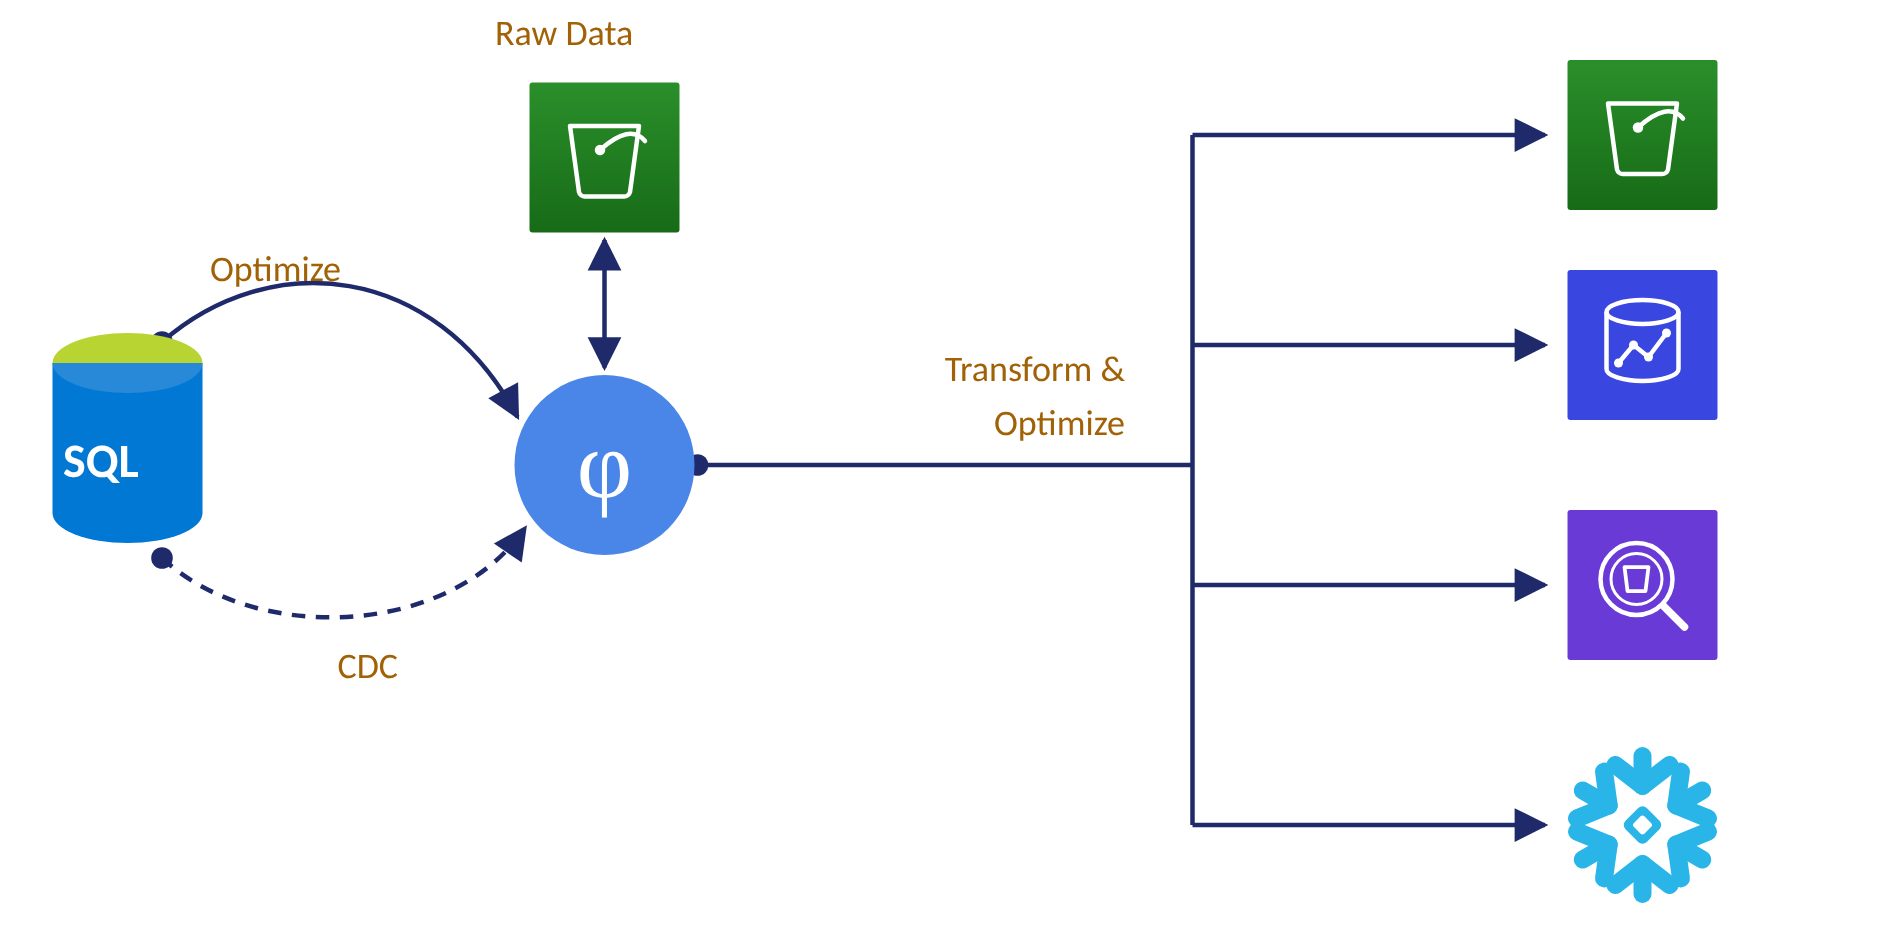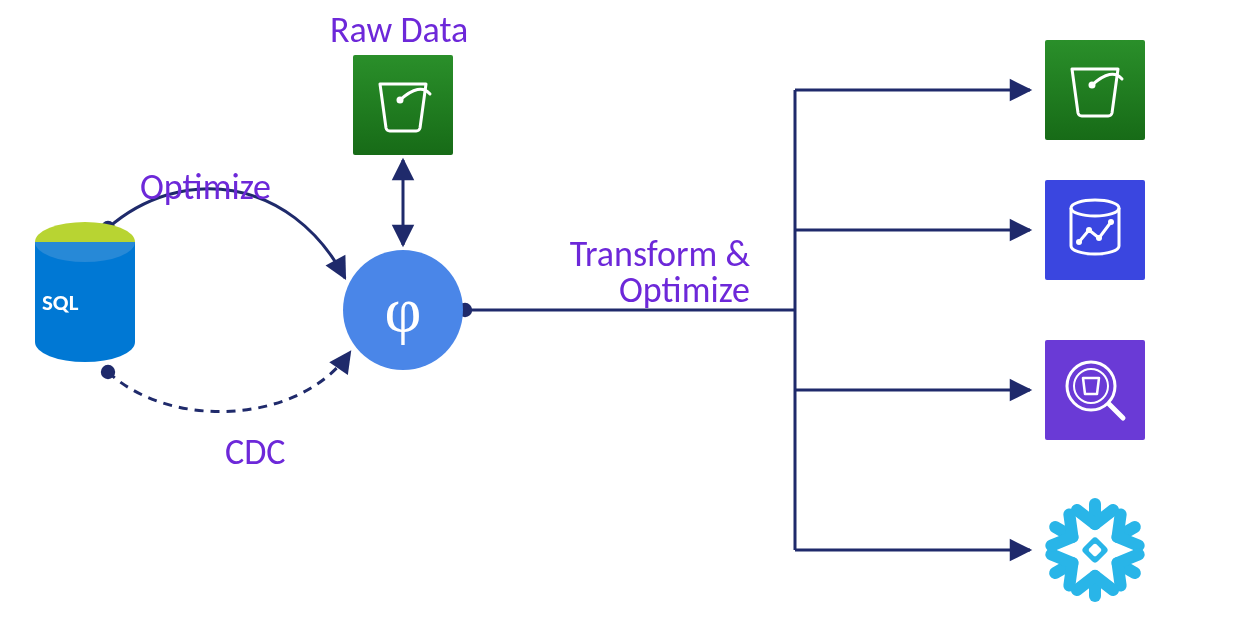--- a/index.html
+++ b/index.html
@@ -6,22 +6,22 @@
     margin: 0;
     padding: 0;
     width: 1257px;
     height: 617px;
     background: #ffffff;
     font-family: "Segoe UI", Calibri, Arial, sans-serif;
     position: relative;
   }
   .label {
     position: absolute;
-    color: #6d28d9;
-    font-size: 36px;
+    color: #a16207;
+    font-size: 24px;
     white-space: nowrap;
   }
   .label.center { text-align: right; }
   svg.canvas {
     position: absolute;
     left: 0; top: 0;
     width: 1257px;
     height: 617px;
     overflow: visible;
   }
@@ -81,21 +81,21 @@
   <line x1="795" y1="550" x2="1030" y2="550" stroke="#1f2a6b" stroke-width="3" marker-end="url(#arrow)"></line>
 </svg>
 
 <div class="node" style="left:30px; top:218px; width:110px; height:160px;">
   <svg width="110" height="160" viewBox="0 0 110 160">
     <ellipse cx="55" cy="24" rx="50" ry="20" fill="#b8d432"></ellipse>
     <path d="M5 24 v100 a50 20 0 0 0 100 0 V24" fill="#0078d4"></path>
     <ellipse cx="55" cy="24" rx="50" ry="20" fill="none" stroke="#0078d4" stroke-width="0"></ellipse>
     <path d="M5 24 a50 20 0 0 0 100 0" fill="#6fa8dc" opacity="0.35"></path>
   </svg>
-  <div class="label" style="left:12px; top:70px; color:#ffffff; font-weight:700; font-size:23px;">SQL</div>
+  <div class="label" style="left:12px; top:70px; color:#ffffff; font-weight:700; font-size:32px;">SQL</div>
 </div>
 
 <div class="node phi-circle" style="left:343px; top:250px;">
   <span>φ</span>
 </div>
 
 <div class="node tile green" style="left:353px; top:55px;">
   <svg width="70" height="70" viewBox="0 0 70 70">
     <path d="M12 14 h46 l-6 44 a4 4 0 0 1 -4 3 h-26 a4 4 0 0 1 -4 -3 Z" fill="none" stroke="#ffffff" stroke-width="3" stroke-linejoin="round"></path>
     <path d="M32 30 q20 -18 30 -6" fill="none" stroke="#ffffff" stroke-width="3" stroke-linecap="round"></path>

